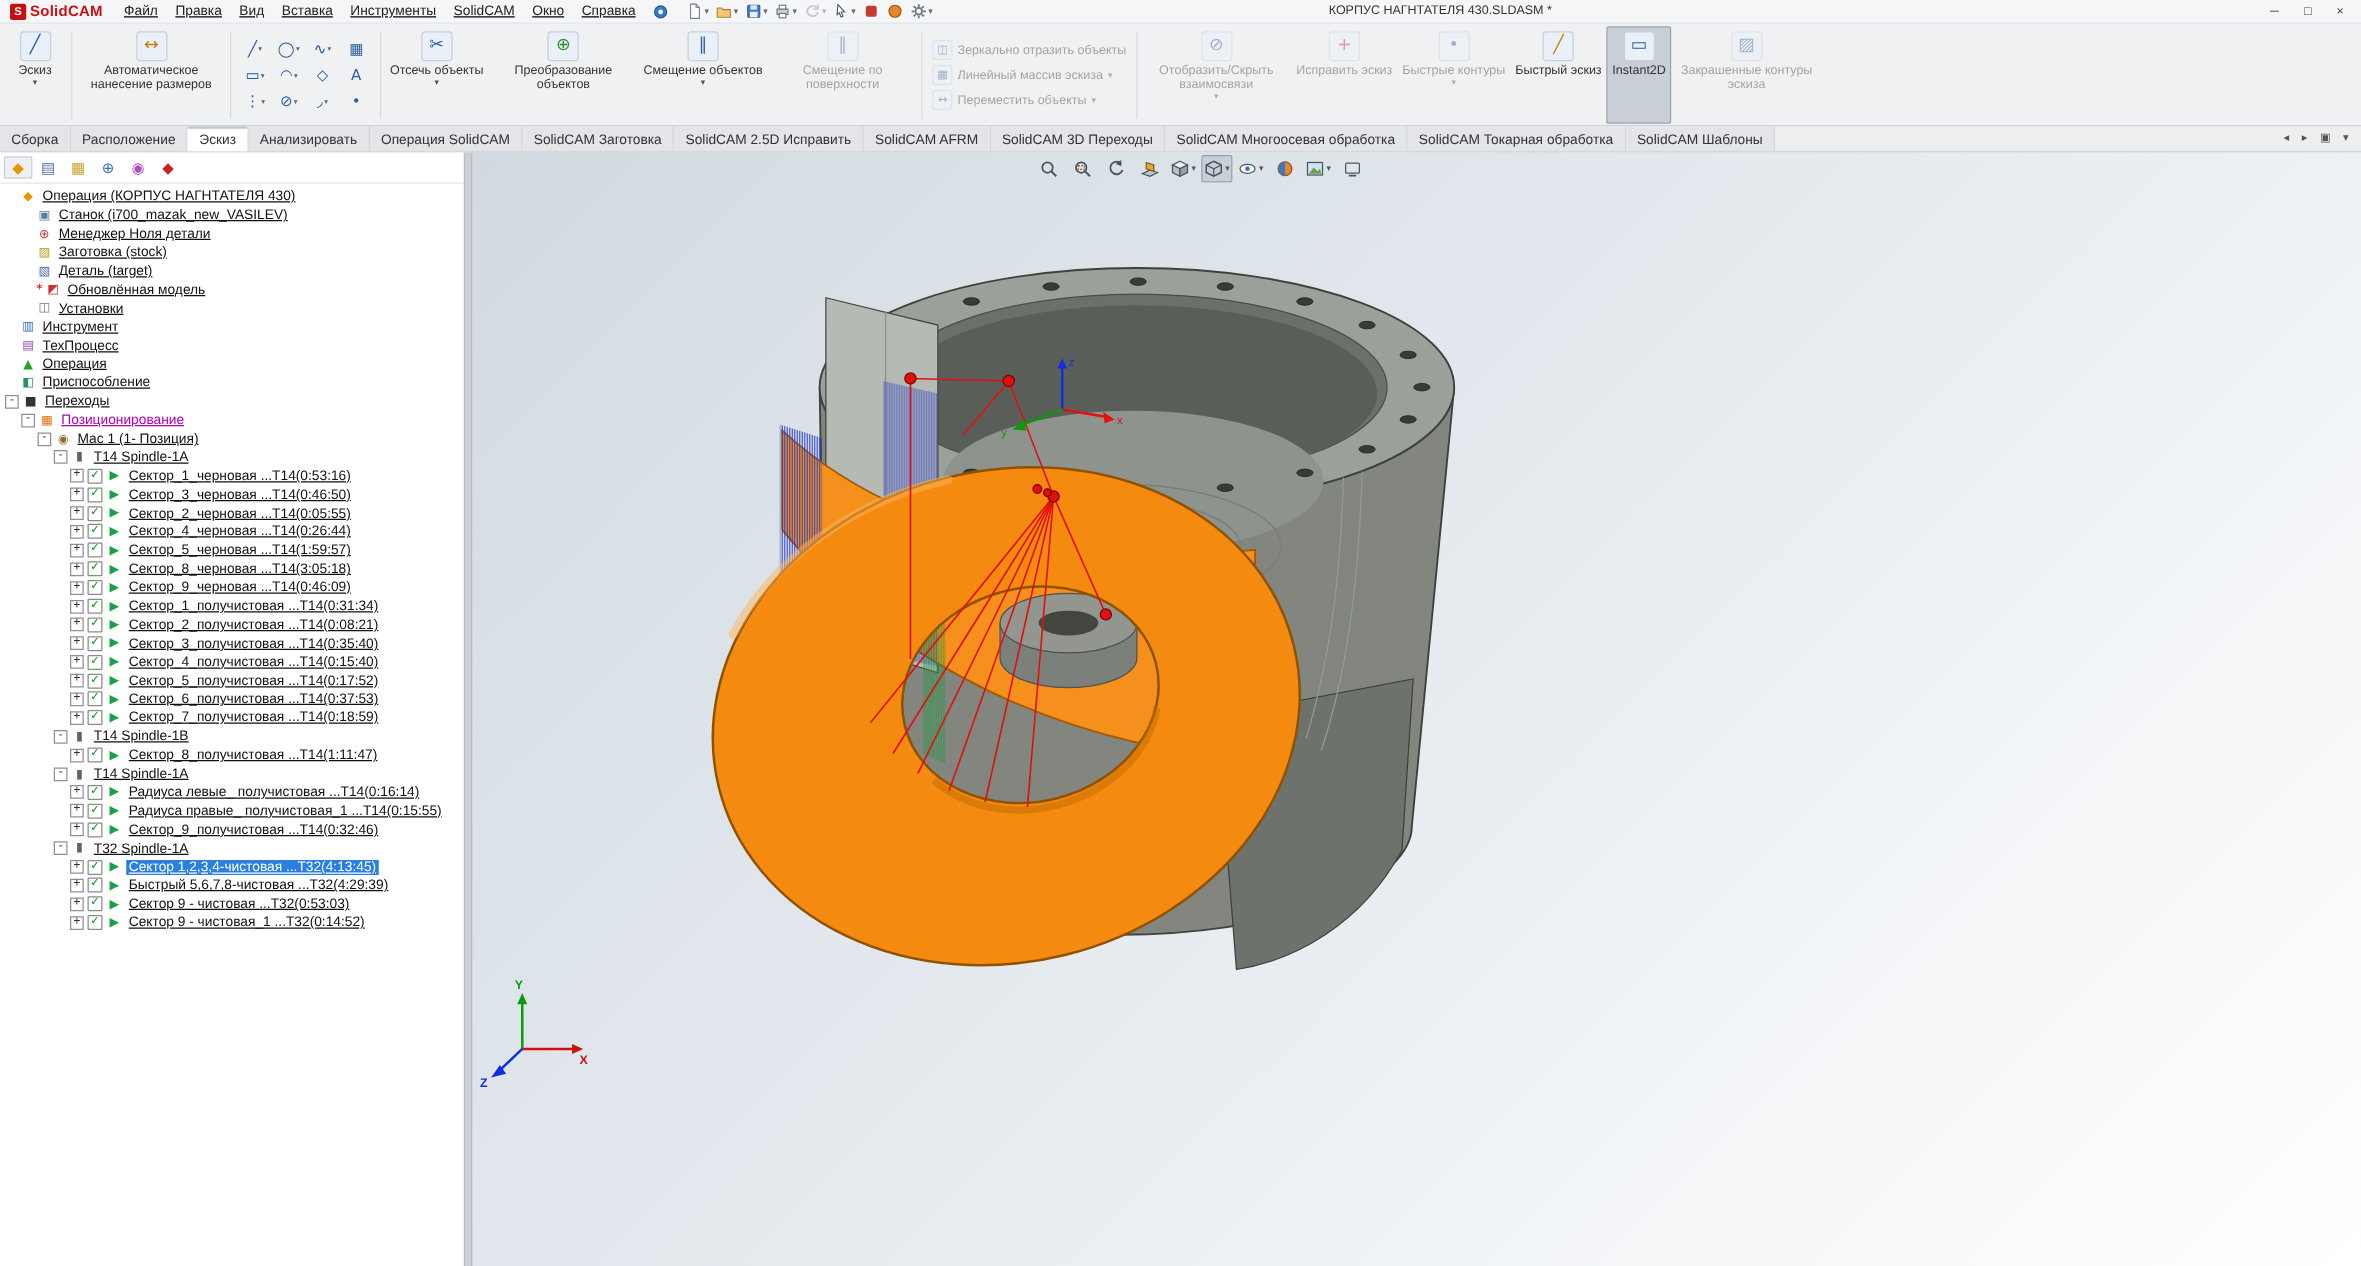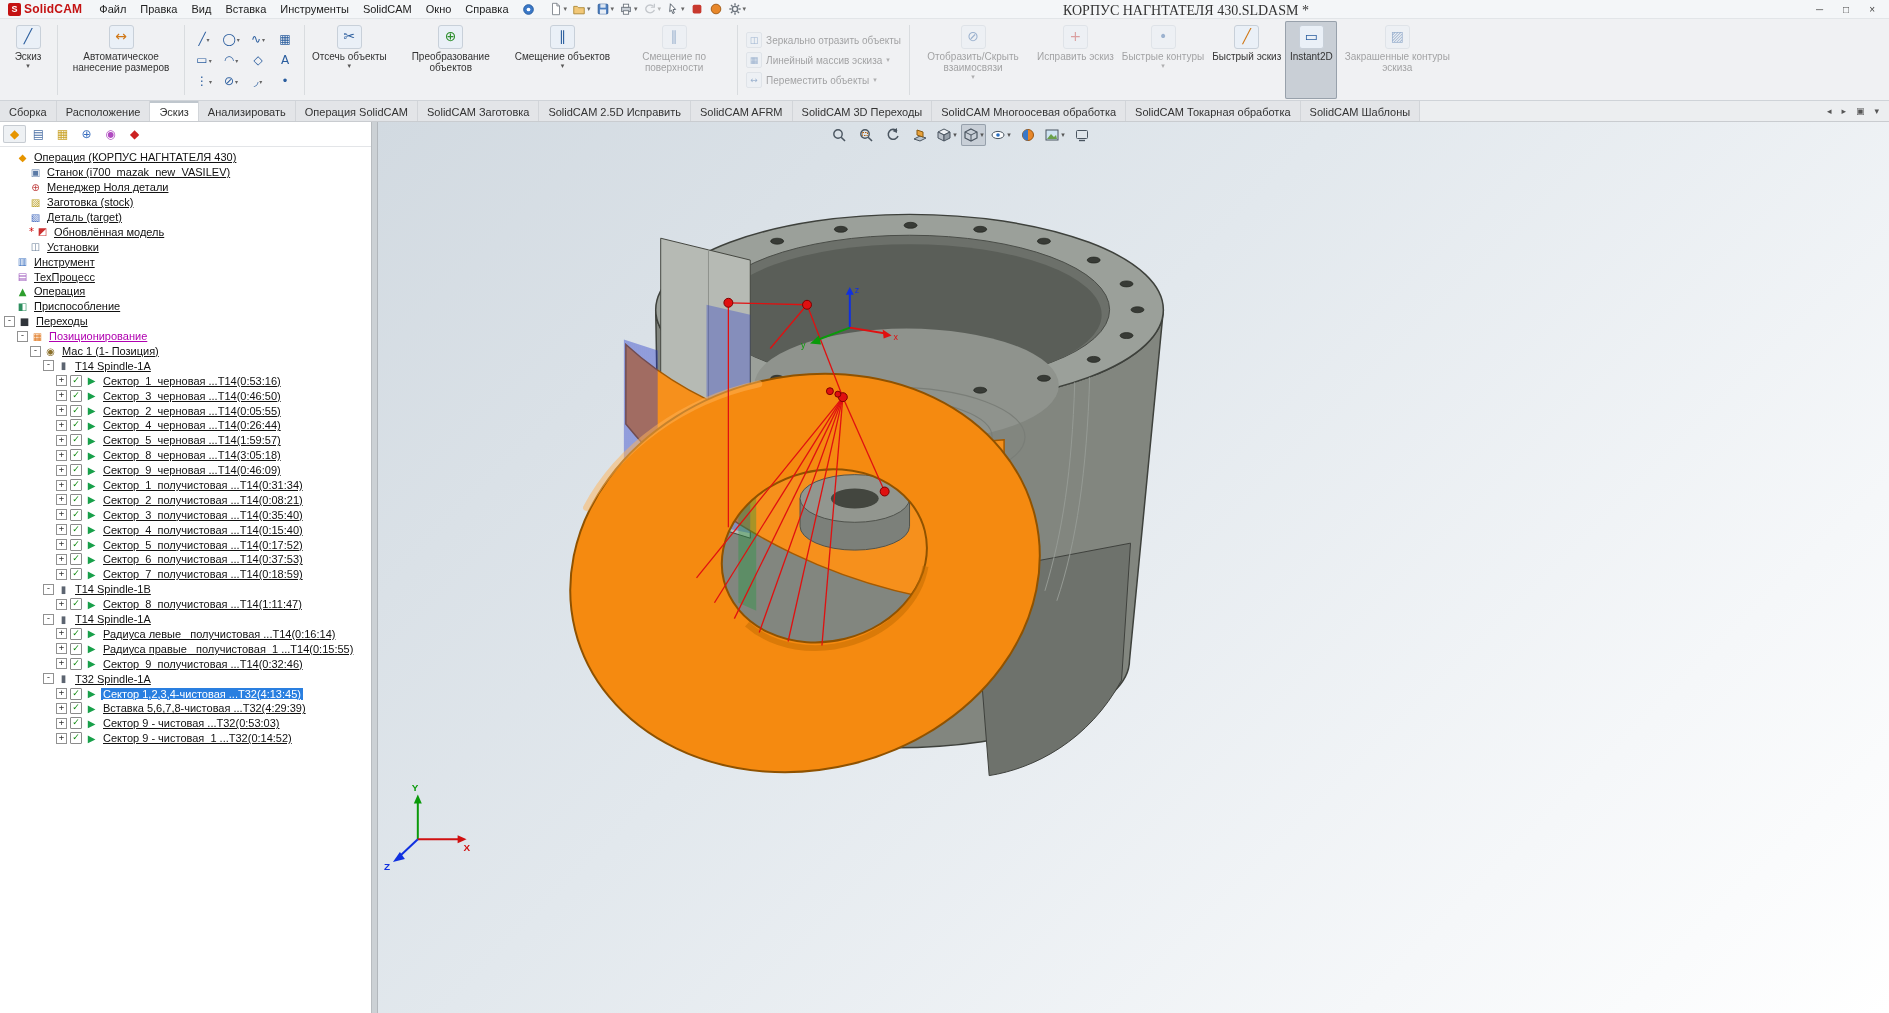--- a/index.html
+++ b/index.html
@@ -12,21 +12,21 @@
   .brand{display:flex;align-items:center;gap:3px;margin:0 10px 0 4px;}
   .brand-logo{width:13px;height:13px;background:#c41212;border-radius:2px;color:#fff;font-size:9px;font-weight:bold;display:flex;align-items:center;justify-content:center;}
   .brand-text{color:#c41212;font-weight:bold;font-size:12px;letter-spacing:.2px;}
   .menu-item{padding:2px 7px;font-size:11px;color:#222;cursor:default;}
   .pin-ic{width:13px;height:13px;margin:0 6px;display:flex;align-items:center;justify-content:center;}
   .qat{display:flex;align-items:center;gap:1px;margin-left:6px;}
   .qat-btn{display:flex;align-items:center;padding:1px 2px;border-radius:2px;}
   .qat-btn svg{width:14px;height:14px;}
   .qat-btn .dd{font-size:7px;color:#666;margin-left:1px;}
   .qat-btn.disabled{opacity:.45;}
-  .win-title{position:absolute;left:1063px;top:3px;font-size:14px;color:#333;font-family:Liberation Serif, serif;}
+  .win-title{position:absolute;left:1063px;top:3px;font-size:10px;color:#333;}
   .win-controls{margin-left:auto;display:flex;gap:0;}
   .win-controls span{font-size:10px;color:#444;padding:2px 10px;}
 
   
   .ribbon{height:78px;background:#f0f1f3;border-bottom:1px solid #cfd3d8;display:flex;align-items:stretch;padding:2px 2px 1px 2px;flex:none;}
   .rib-sep{width:1px;background:#d9dcdf;margin:4px 3px;flex:none;}
   .rbtn{display:flex;flex-direction:column;align-items:center;justify-content:flex-start;padding:4px 4px 1px;max-width:112px;min-width:44px;border-radius:2px;font-size:10px;line-height:1.12;text-align:center;color:#333;flex:none;}
   .rbtn .ric{width:23px;height:22px;border-radius:3px;display:flex;align-items:center;justify-content:center;font-size:14px;margin-bottom:2px;background:#eaf0f7;border:1px solid #c8d0d9;color:#2a5d9e;flex:none;}
   .rbtn .rlbl{display:block;}
   .rbtn .dd{font-size:7px;color:#555;margin-top:1px;}
@@ -79,21 +79,21 @@
 </head>
 <body>
 
 <div id="app">
 
   <div class="titlebar">
     <div class="brand">
       <span class="brand-logo">S</span>
       <span class="brand-text">SolidCAM</span>
     </div>
-    <nav class="menubar" id="menubar" style="display:flex;align-items:center;">
+    <nav class="menubar" id="menubar" style="display:flex;align-items:center;text-decoration:underline;">
         <span class="menu-item">Файл</span>
         <span class="menu-item">Правка</span>
         <span class="menu-item">Вид</span>
         <span class="menu-item">Вставка</span>
         <span class="menu-item">Инструменты</span>
         <span class="menu-item">SolidCAM</span>
         <span class="menu-item">Окно</span>
         <span class="menu-item">Справка</span>
       </nav>
     <span class="pin-ic">
@@ -543,21 +543,21 @@
           <div class="trow sel" style="padding-left: 56px;">
             <span class="exp">+</span>
             <span class="cb g">✓</span>
             <span class="ti g" style="color: rgb(24, 160, 74);">▶</span>
             <span class="lbl">Сектор 1,2,3,4-чистовая ...T32(4:13:45)</span>
           </div>
           <div class="trow" style="padding-left: 56px;">
             <span class="exp">+</span>
             <span class="cb g">✓</span>
             <span class="ti g" style="color: rgb(24, 160, 74);">▶</span>
-            <span class="lbl">Вставка 5,6,7,8-чистовая ...T32(4:29:39)</span>
+            <span class="lbl">Быстрый 5,6,7,8-чистовая ...T32(4:29:39)</span>
           </div>
           <div class="trow" style="padding-left: 56px;">
             <span class="exp">+</span>
             <span class="cb g">✓</span>
             <span class="ti g" style="color: rgb(24, 160, 74);">▶</span>
             <span class="lbl">Сектор 9 - чистовая ...T32(0:53:03)</span>
           </div>
           <div class="trow" style="padding-left: 56px;">
             <span class="exp">+</span>
             <span class="cb g">✓</span>

